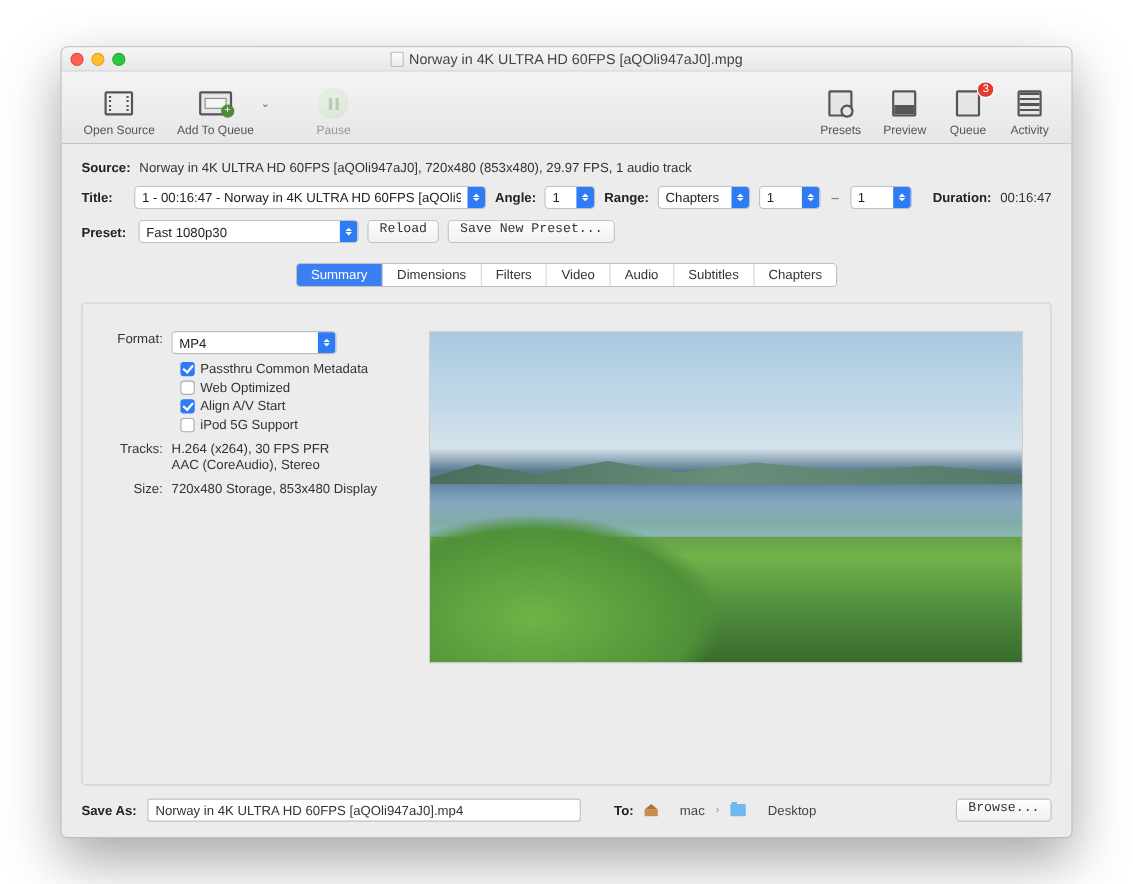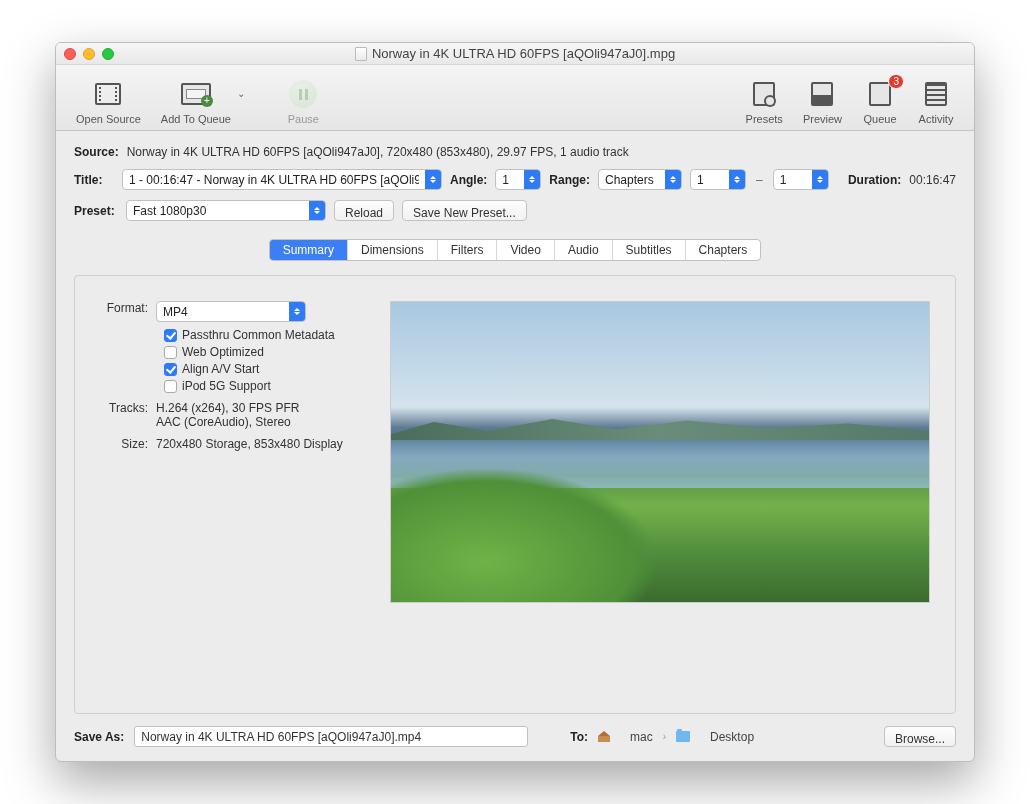--- a/index.html
+++ b/index.html
@@ -84,21 +84,21 @@
   .content{ flex:1; padding: 14px 18px 10px 18px; display:flex; flex-direction:column; overflow:hidden; }
   .row{display:flex;align-items:center;gap:8px;margin-bottom:10px;font-size:12px;}
   .lblb{font-weight:600;color:#222;}
   .val{color:#333;}
   .mac-select{
     display:inline-flex;align-items:center;background:#fff;border:1px solid #c0c0c0;border-radius:4px;height:21px;padding:0 0 0 6px;font-size:12px;color:#222;overflow:hidden;
   }
   .mac-select .sel-arrows{background:#2f7bf6;width:16px;height:21px;margin-left:6px;display:flex;flex-direction:column;align-items:center;justify-content:center;gap:1px;}
   .sel-arrows::before{content:"";border-left:3px solid transparent;border-right:3px solid transparent;border-bottom:3px solid #fff;}
   .sel-arrows::after{content:"";border-left:3px solid transparent;border-right:3px solid transparent;border-top:3px solid #fff;}
-  .mac-btn{background:linear-gradient(#fdfdfd,#f1f1f1);border:1px solid #c3c3c3;border-radius:4px;height:21px;padding:0 10px;font-size:12px;color:#333;display:inline-flex;align-items:flex-end;}
+  .mac-btn{background:linear-gradient(#fdfdfd,#f1f1f1);border:1px solid #c3c3c3;border-radius:4px;height:21px;padding:0 10px;font-size:12px;color:#333;display:inline-flex;align-items:flex-start;font-family:Liberation Mono, monospace;}
   .tabs-row{display:flex;justify-content:center;margin:8px 0 14px 0;}
   .segmented{display:flex;border-radius:4px;overflow:hidden;border:1px solid #c0c0c0;background:#fff;}
   .seg{padding:3px 13px;font-size:12px;color:#333;border-right:1px solid #d6d6d6;}
   .seg:last-child{border-right:none;}
   .seg.active{background:#3b7ff2;color:#fff;}
   .panel{flex:1;border:1px solid #cfcfcf;border-radius:4px;background:#ececec;padding:25px;display:flex;gap:20px;position:relative;}
   .panel-left{flex:0 0 270px;font-size:12px;color:#333;}
   .form-row{display:flex;margin-bottom:6px;}
   .form-lbl{width:56px;text-align:right;color:#333;padding-right:8px;}
   .chk-row{display:flex;align-items:center;gap:5px;margin:3px 0 3px 64px;font-size:12px;}
@@ -303,21 +303,21 @@
         </div>
       </div>
       <div class="preview-img">
         <div class="mtn"></div>
       </div>
     </div>
 
     <div class="footer-row">
       <span class="lblb">Save As:</span>
       <input class="text-input" style="width: 394px;" value="Norway in 4K ULTRA HD 60FPS [aQOli947aJ0].mp4">
-      <span class="lblb" style="margin-left:32px">To:</span>
+      <span class="lblb" style="margin-left:20px">To:</span>
       <span class="path-seg">
         <span class="home-icon"></span>
         <span>mac</span>
       </span>
       <span class="arr">›</span>
       <span class="path-seg">
         <span class="folder-icon"></span>
         <span>Desktop</span>
       </span>
       <div style="flex:1"></div>

